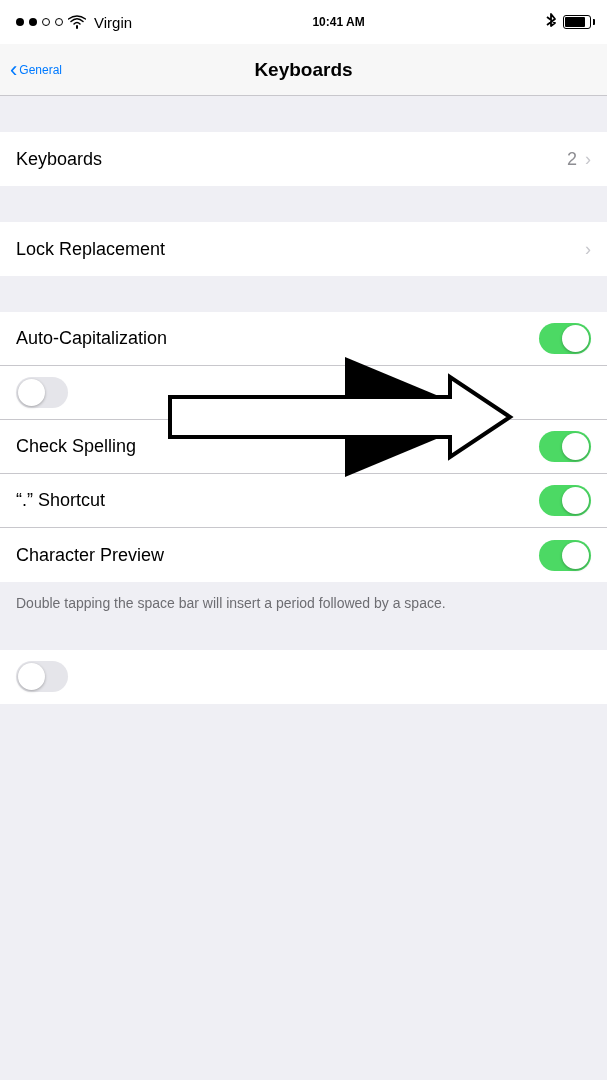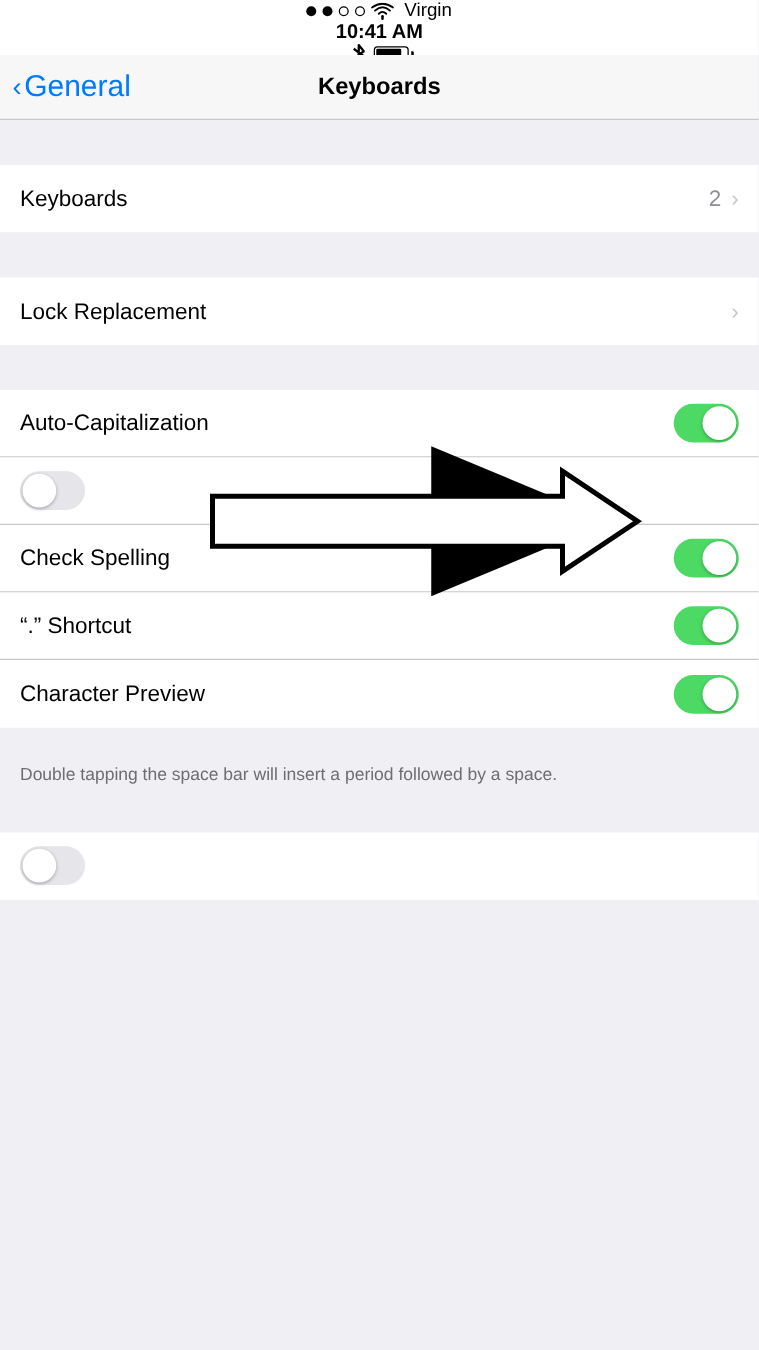--- a/index.html
+++ b/index.html
@@ -17,21 +17,20 @@
     }
 
     
     .status-bar {
       background: #ffffff;
       height: 44px;
       display: flex;
       align-items: center;
       justify-content: space-between;
       padding: 0 16px;
-      flex-direction: column;
     }
 
     .status-left {
       display: flex;
       align-items: center;
       gap: 5px;
     }
 
     .status-dot {
       width: 8px;
@@ -45,21 +44,21 @@
       border: 1.5px solid #000;
     }
 
     .carrier-text {
       font-size: 15px;
       font-weight: 400;
       margin-left: 3px;
     }
 
     .status-center {
-      font-size: 16px;
+      font-size: 12px;
       font-weight: 600;
     }
 
     .status-right {
       display: flex;
       align-items: center;
       gap: 6px;
     }
 
     .battery-icon {
@@ -114,21 +113,21 @@
       cursor: pointer;
     }
 
     .nav-chevron {
       font-size: 22px;
       margin-right: 2px;
       line-height: 1;
     }
 
     .nav-back-text {
-      font-size: 24px;
+      font-size: 12px;
     }
 
     .nav-title {
       font-size: 19px;
       font-weight: 600;
       color: #000;
     }
 
     
     .section-gap {
@@ -215,21 +214,21 @@
     .toggle.on .toggle-thumb {
       left: 23px;
     }
 
     .toggle.off .toggle-thumb {
       left: 2px;
     }
 
     
     .footer-note {
-      padding: 28px 16px 14px 16px;
+      padding: 12px 16px 14px 16px;
       background: #efeff4;
       font-size: 14px;
       color: #6d6d72;
       line-height: 1.4;
     }
 
     .settings-container {
       position: relative;
       border-radius: 20px;
     }

